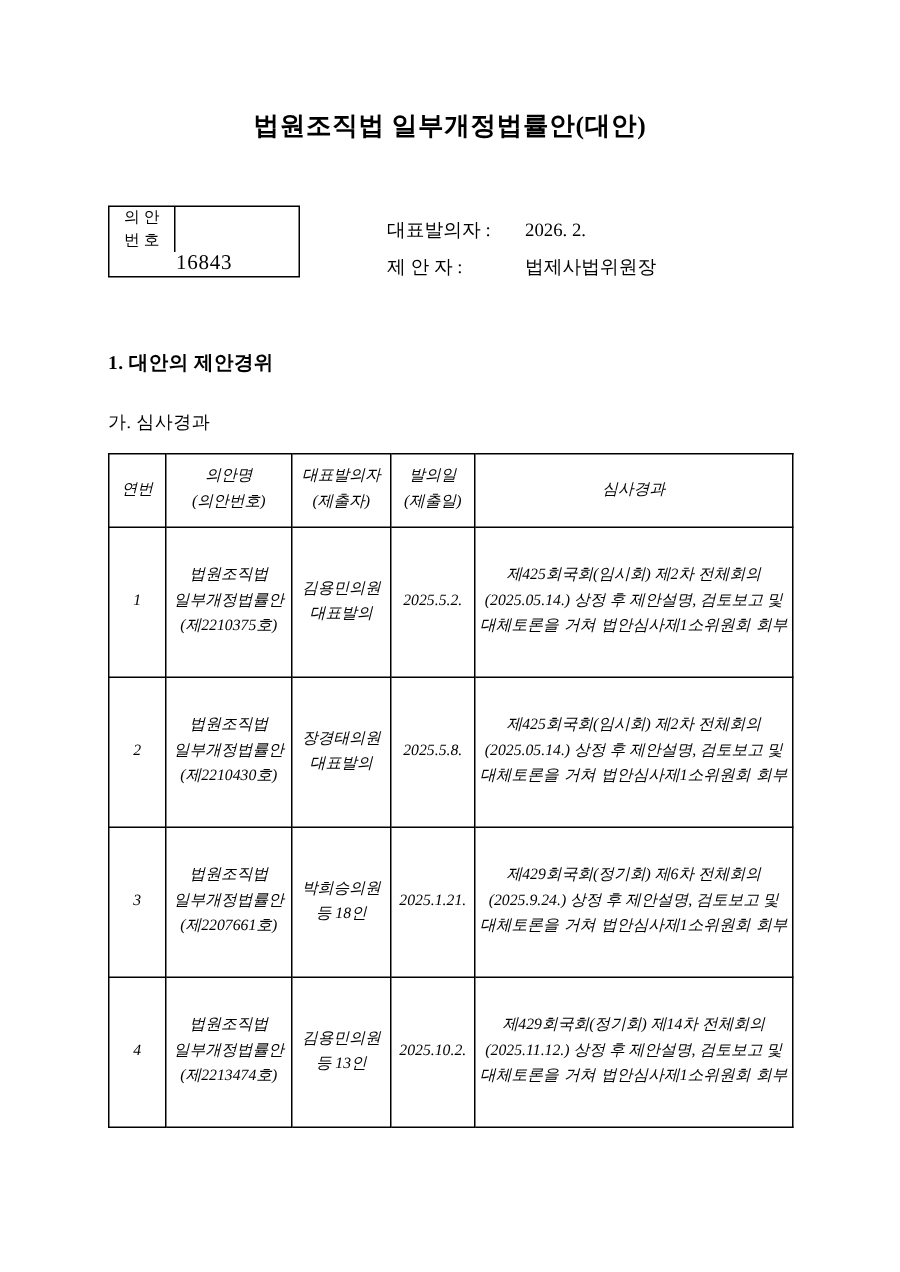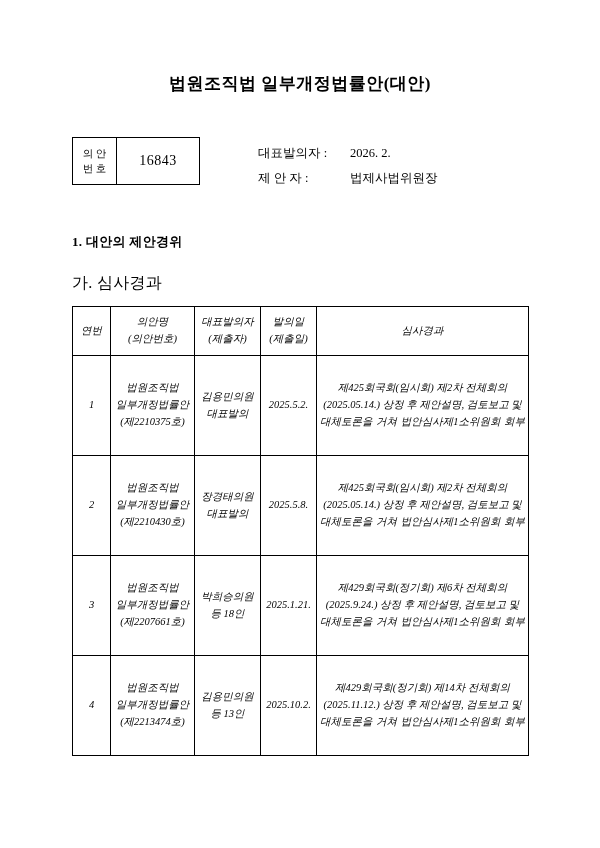--- a/index.html
+++ b/index.html
@@ -35,20 +35,21 @@
     align-items: flex-start;
     margin-top: 42px;
   }
   .bill-no-box {
     border: 1.2px solid #000;
     width: 128px;
     height: 48px;
     display: flex;
     align-items: stretch;
     box-sizing: border-box;
+    flex-direction: column;
   }
   .bill-no-label {
     width: 44px;
     border-right: 1.2px solid #000;
     display: flex;
     flex-direction: column;
     justify-content: center;
     align-items: center;
     font-size: 10.5px;
     line-height: 1.45;
@@ -80,21 +81,21 @@
     display: inline-block;
   }
   .section-title {
     font-size: 13px;
     font-weight: bold;
     margin-top: 42px;
     margin-bottom: 0;
     letter-spacing: 0.3px;
   }
   .sub-title {
-    font-size: 16px;
+    font-size: 12px;
     margin-top: 22px;
     margin-bottom: 12px;
     letter-spacing: 0.3px;
   }
   table.bills {
     border-collapse: collapse;
     width: 456px;
     table-layout: fixed;
     font-size: 10.5px;
     font-style: italic;

